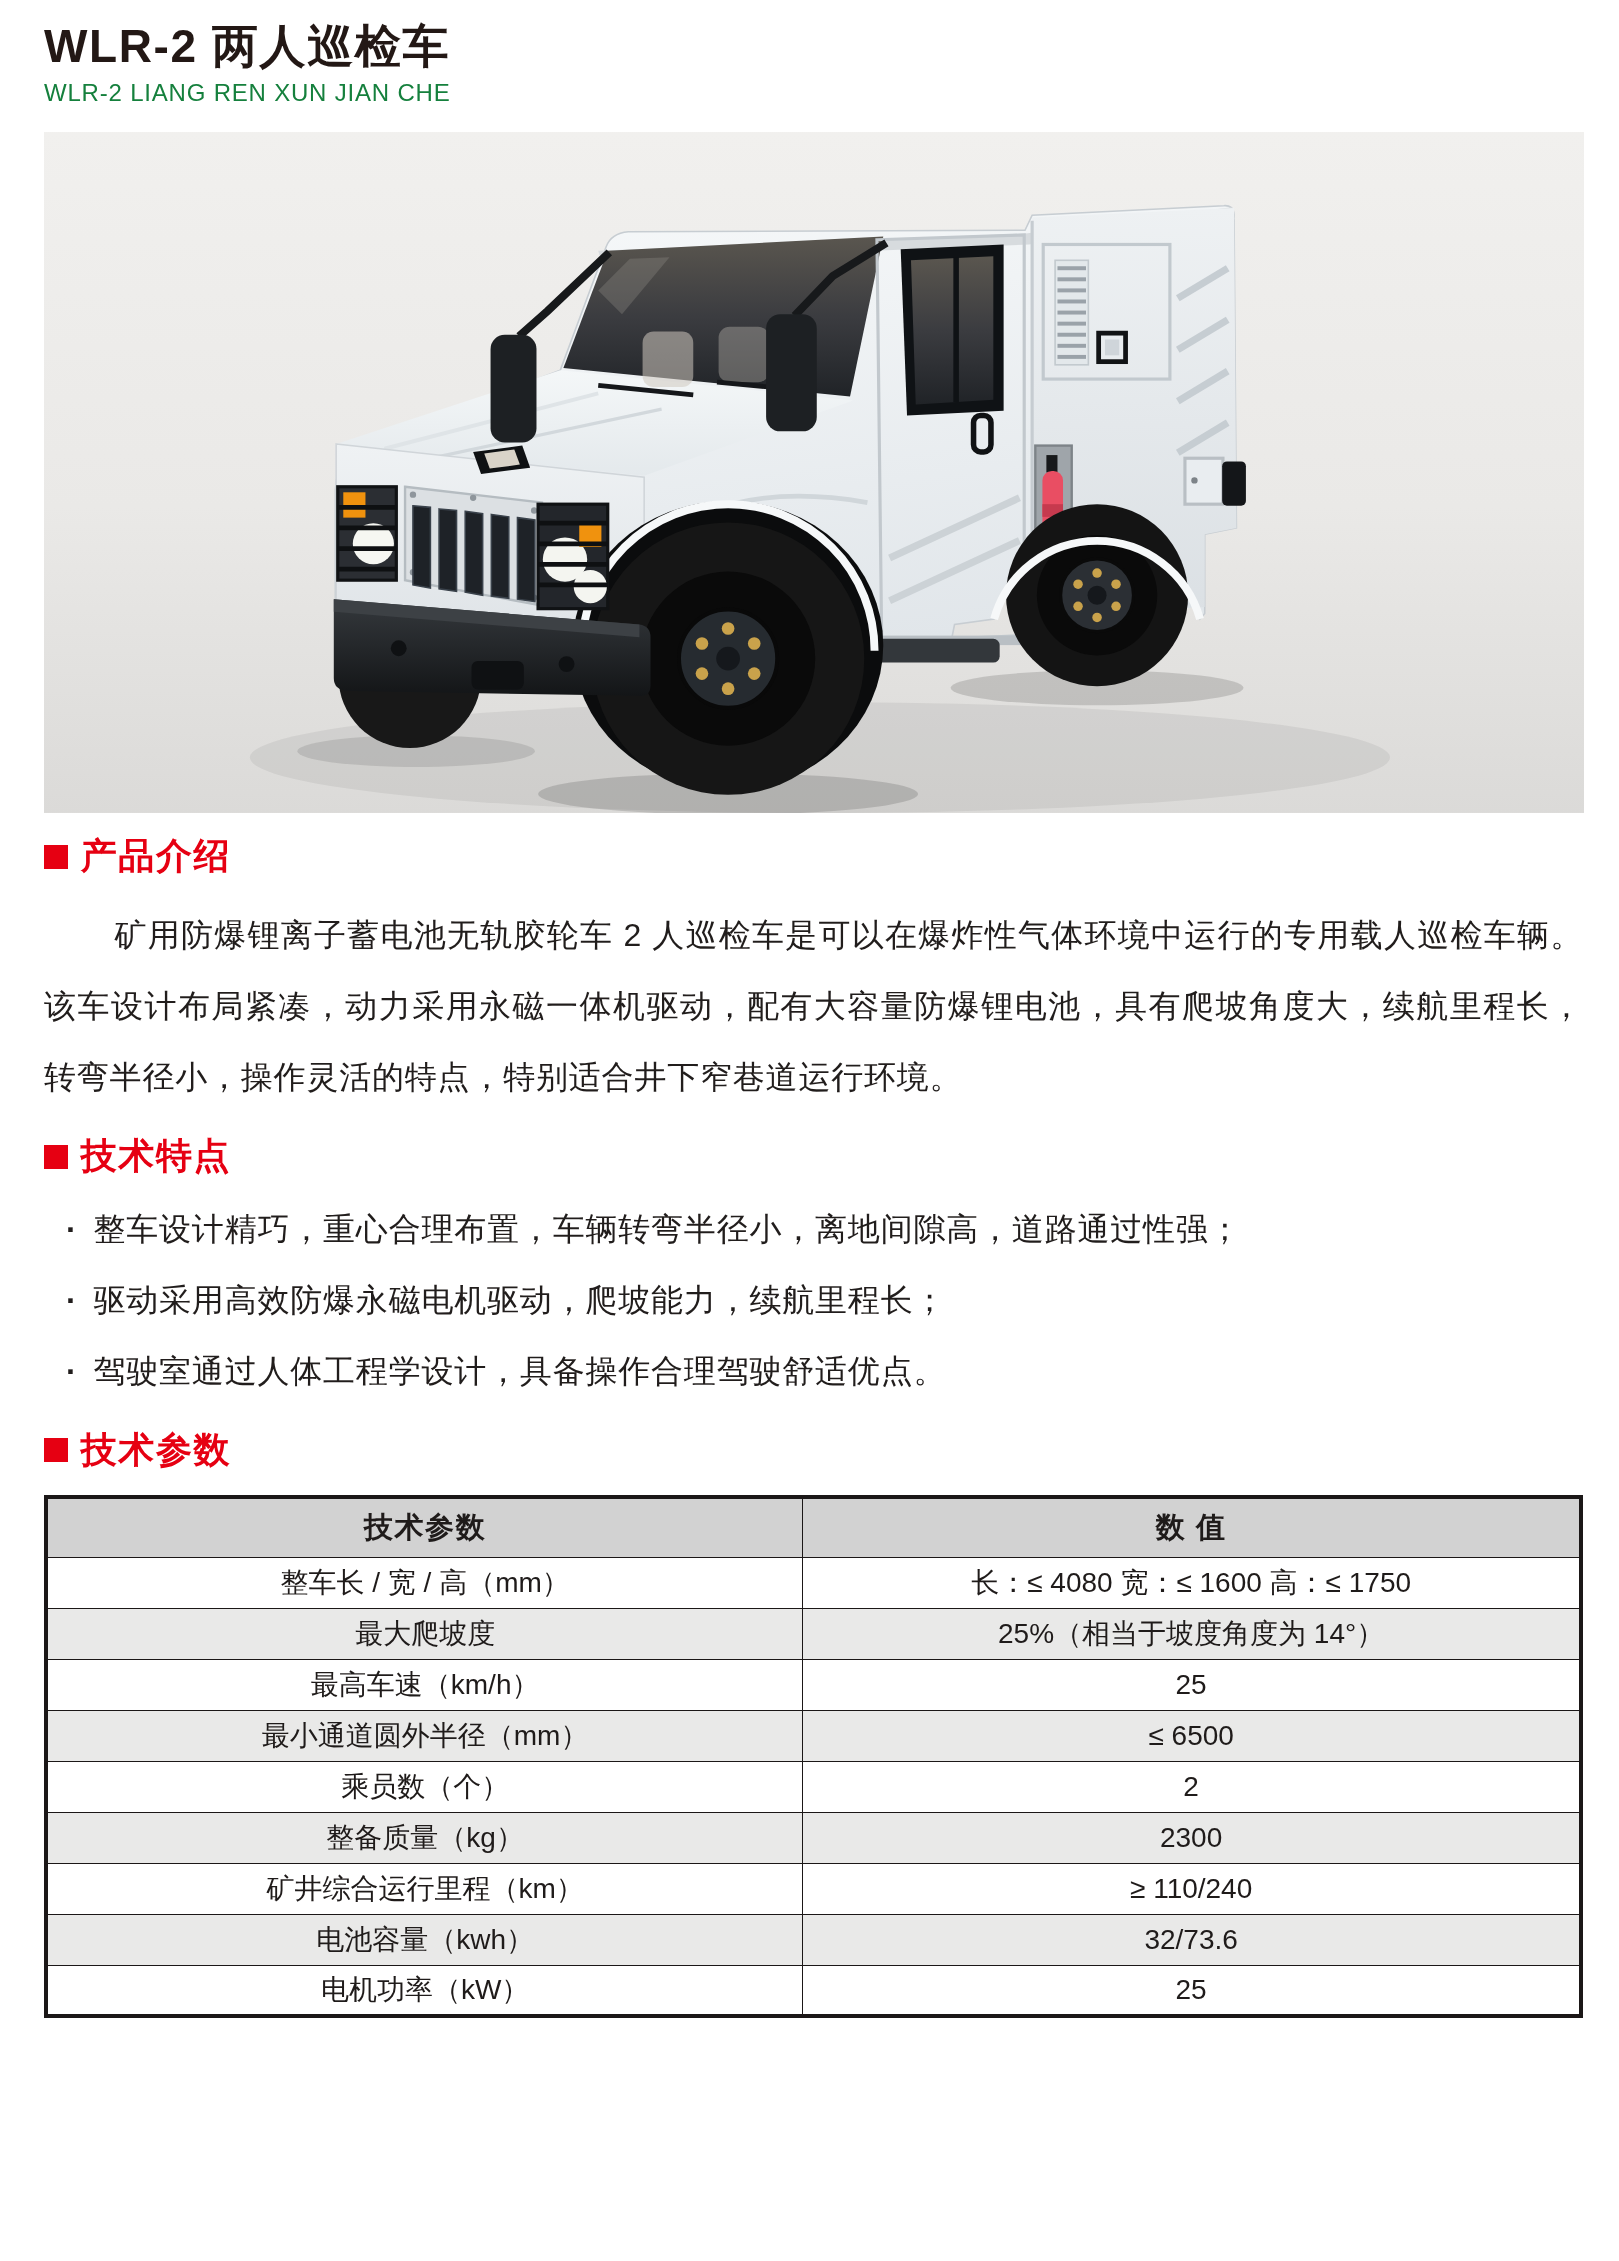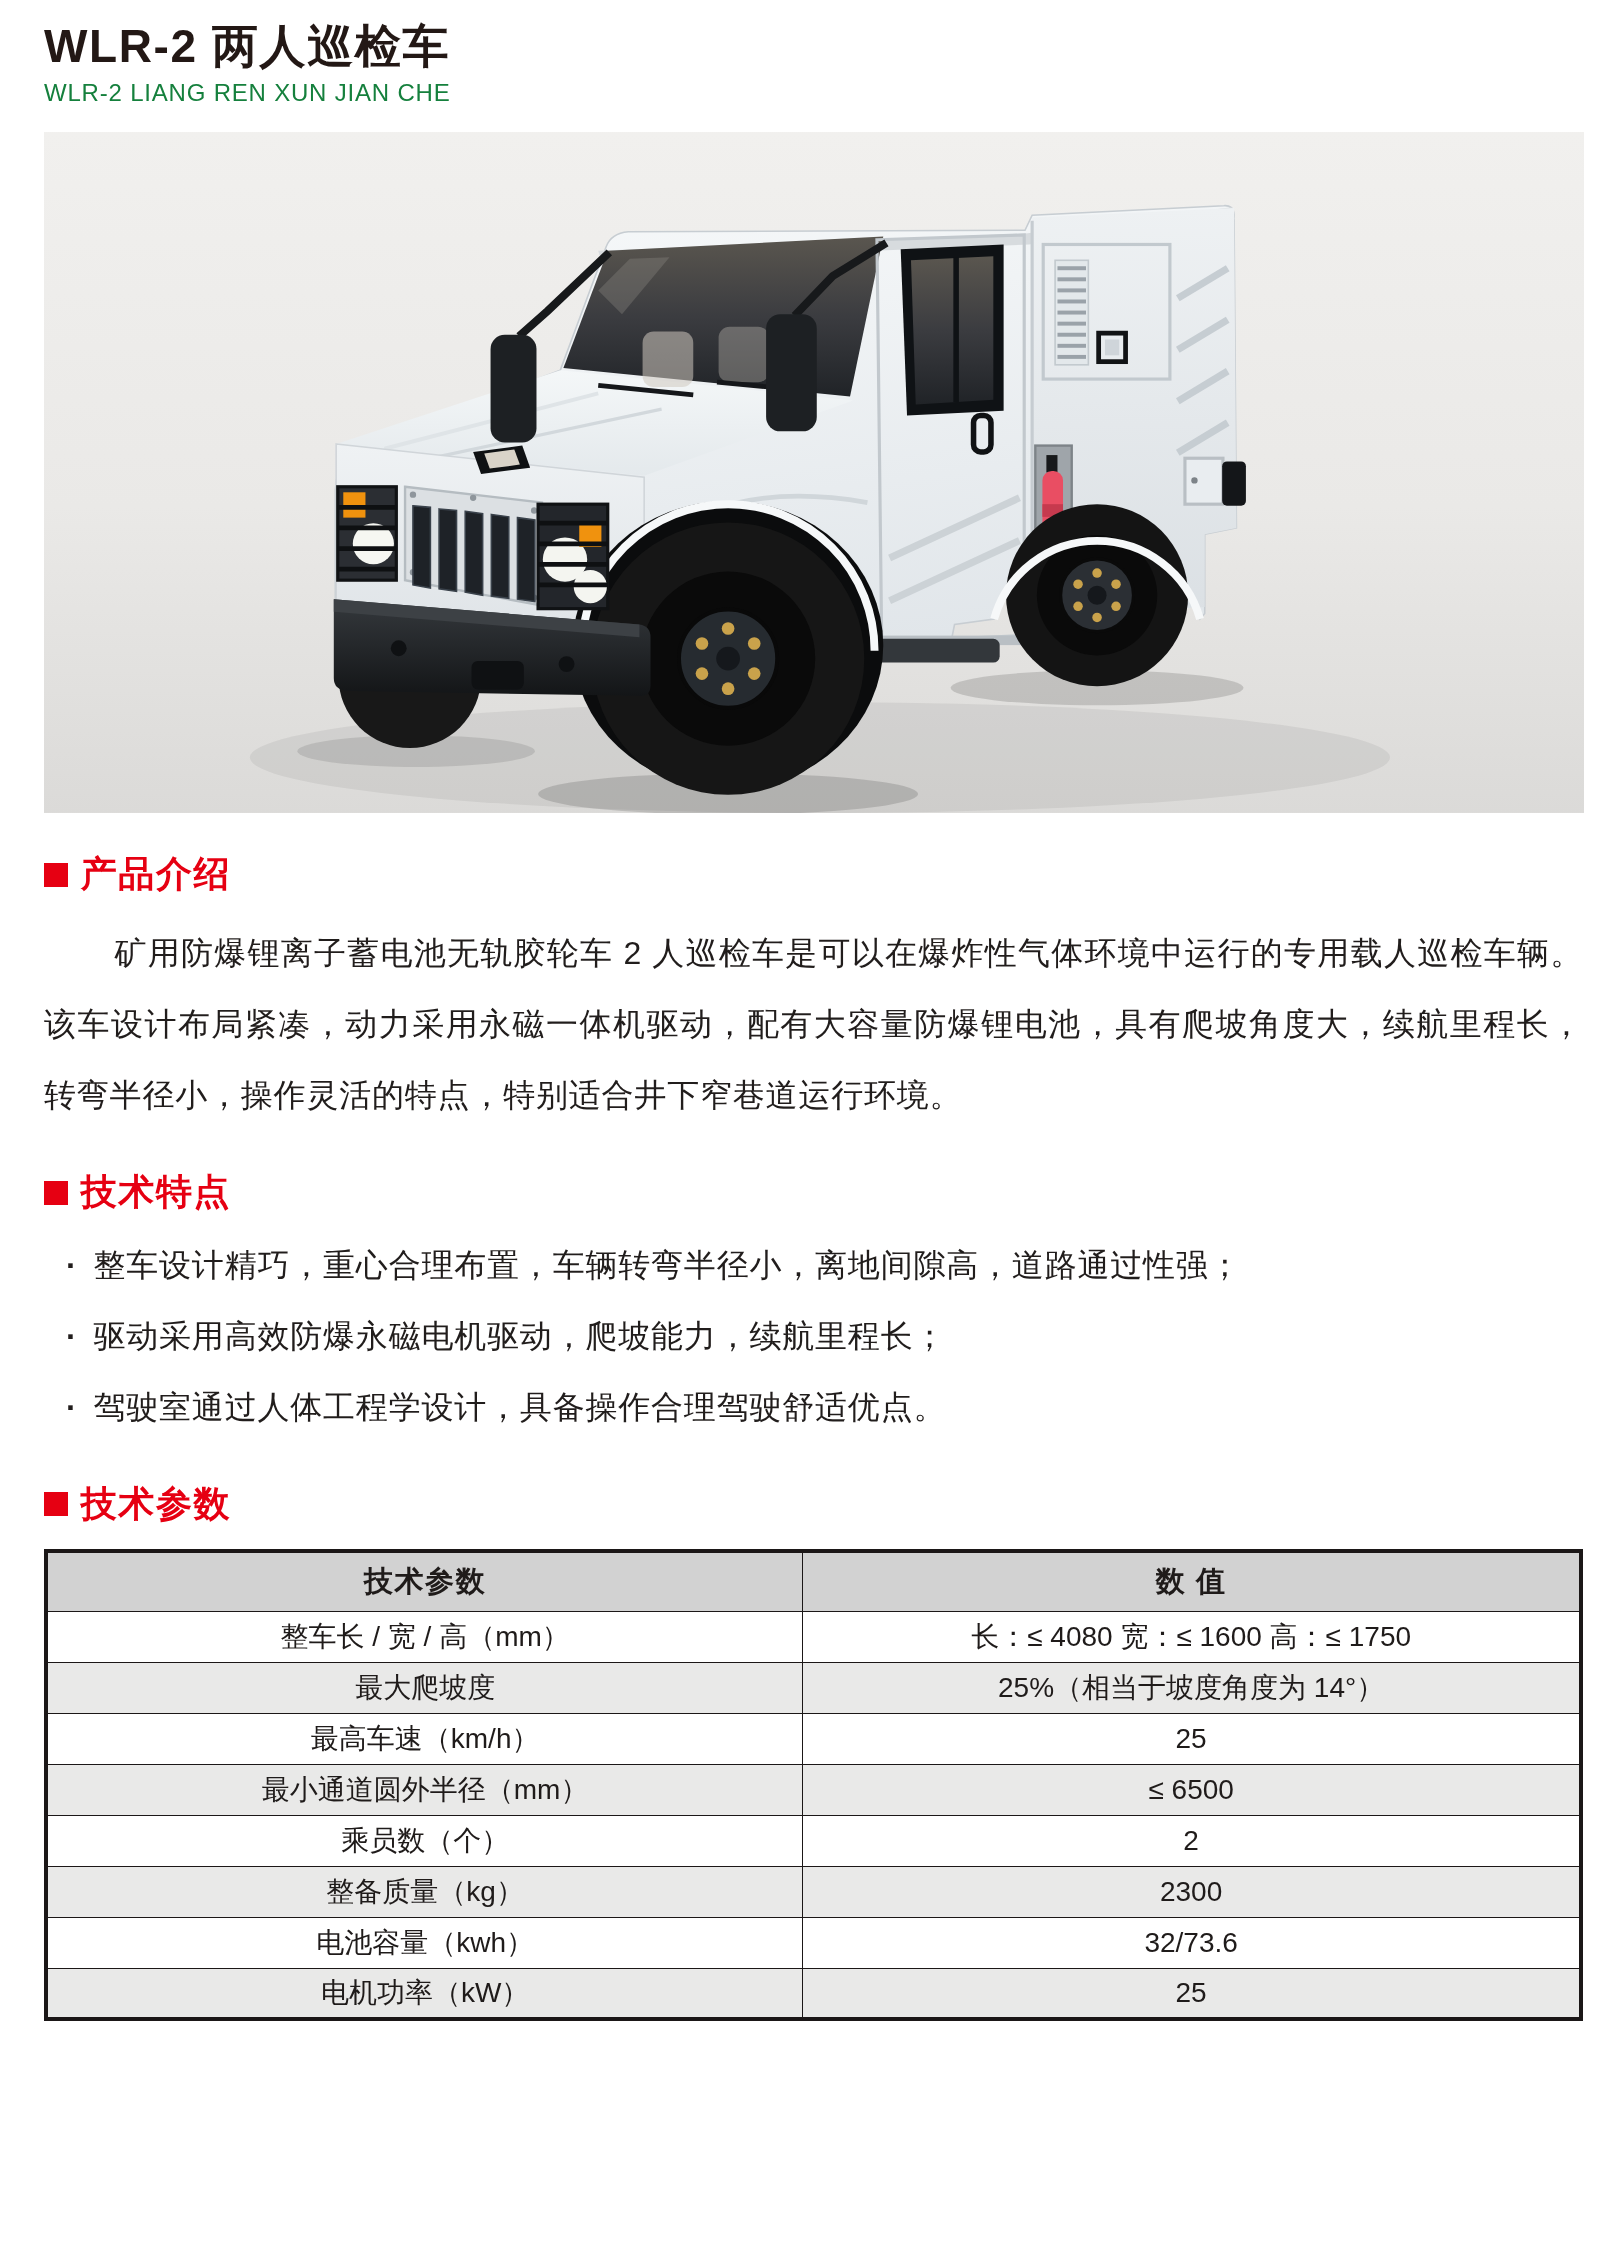--- a/index.html
+++ b/index.html
@@ -20,21 +20,21 @@
 
   
   .title{font-size:46px;font-weight:700;letter-spacing:1.6px;color:#231815;line-height:1.1;}
   .subtitle{font-size:24px;font-weight:400;color:#15803d;letter-spacing:0.8px;margin-top:8px;}
 
   
   .hero{margin-top:25px;width:1540px;height:681px;line-height:0;}
   .hero svg{display:block;}
 
   
-  .sec-head{display:flex;align-items:center;gap:12.7px;margin-top:37px;font-family:Liberation Serif, serif;}
+  .sec-head{display:flex;align-items:center;gap:12.7px;margin-top:19px;font-family:Liberation Serif, serif;}
   .sec-head .sq{width:24px;height:24px;background:var(--accent);flex:0 0 auto;}
   .sec-head h2{font-size:36px;font-weight:700;color:var(--accent);letter-spacing:1.6px;}
 
   .body-text{
     margin-top:19px;font-size:32px;line-height:71px;color:#211d1c;
     text-align:justify;text-indent:2.2em;letter-spacing:0.8px;
   }
 
   .features{list-style:none;margin-top:12.7px;}
   .features li{display:flex;gap:16px;font-size:32px;line-height:71px;color:#211d1c;padding-left:22px;letter-spacing:0.8px;}
@@ -346,20 +346,24 @@
           </tr>
           <tr>
             <td>乘员数（个）</td>
             <td>2</td>
           </tr>
           <tr>
             <td>整备质量（kg）</td>
             <td>2300</td>
           </tr>
           <tr>
+            <td>矿井综合运行里程（km）</td>
+            <td>≥ 110/240</td>
+          </tr>
+          <tr>
             <td>电池容量（kwh）</td>
             <td>32/73.6</td>
           </tr>
           <tr>
             <td>电机功率（kW）</td>
             <td>25</td>
           </tr>
         </tbody>
     </table>
   </section>

